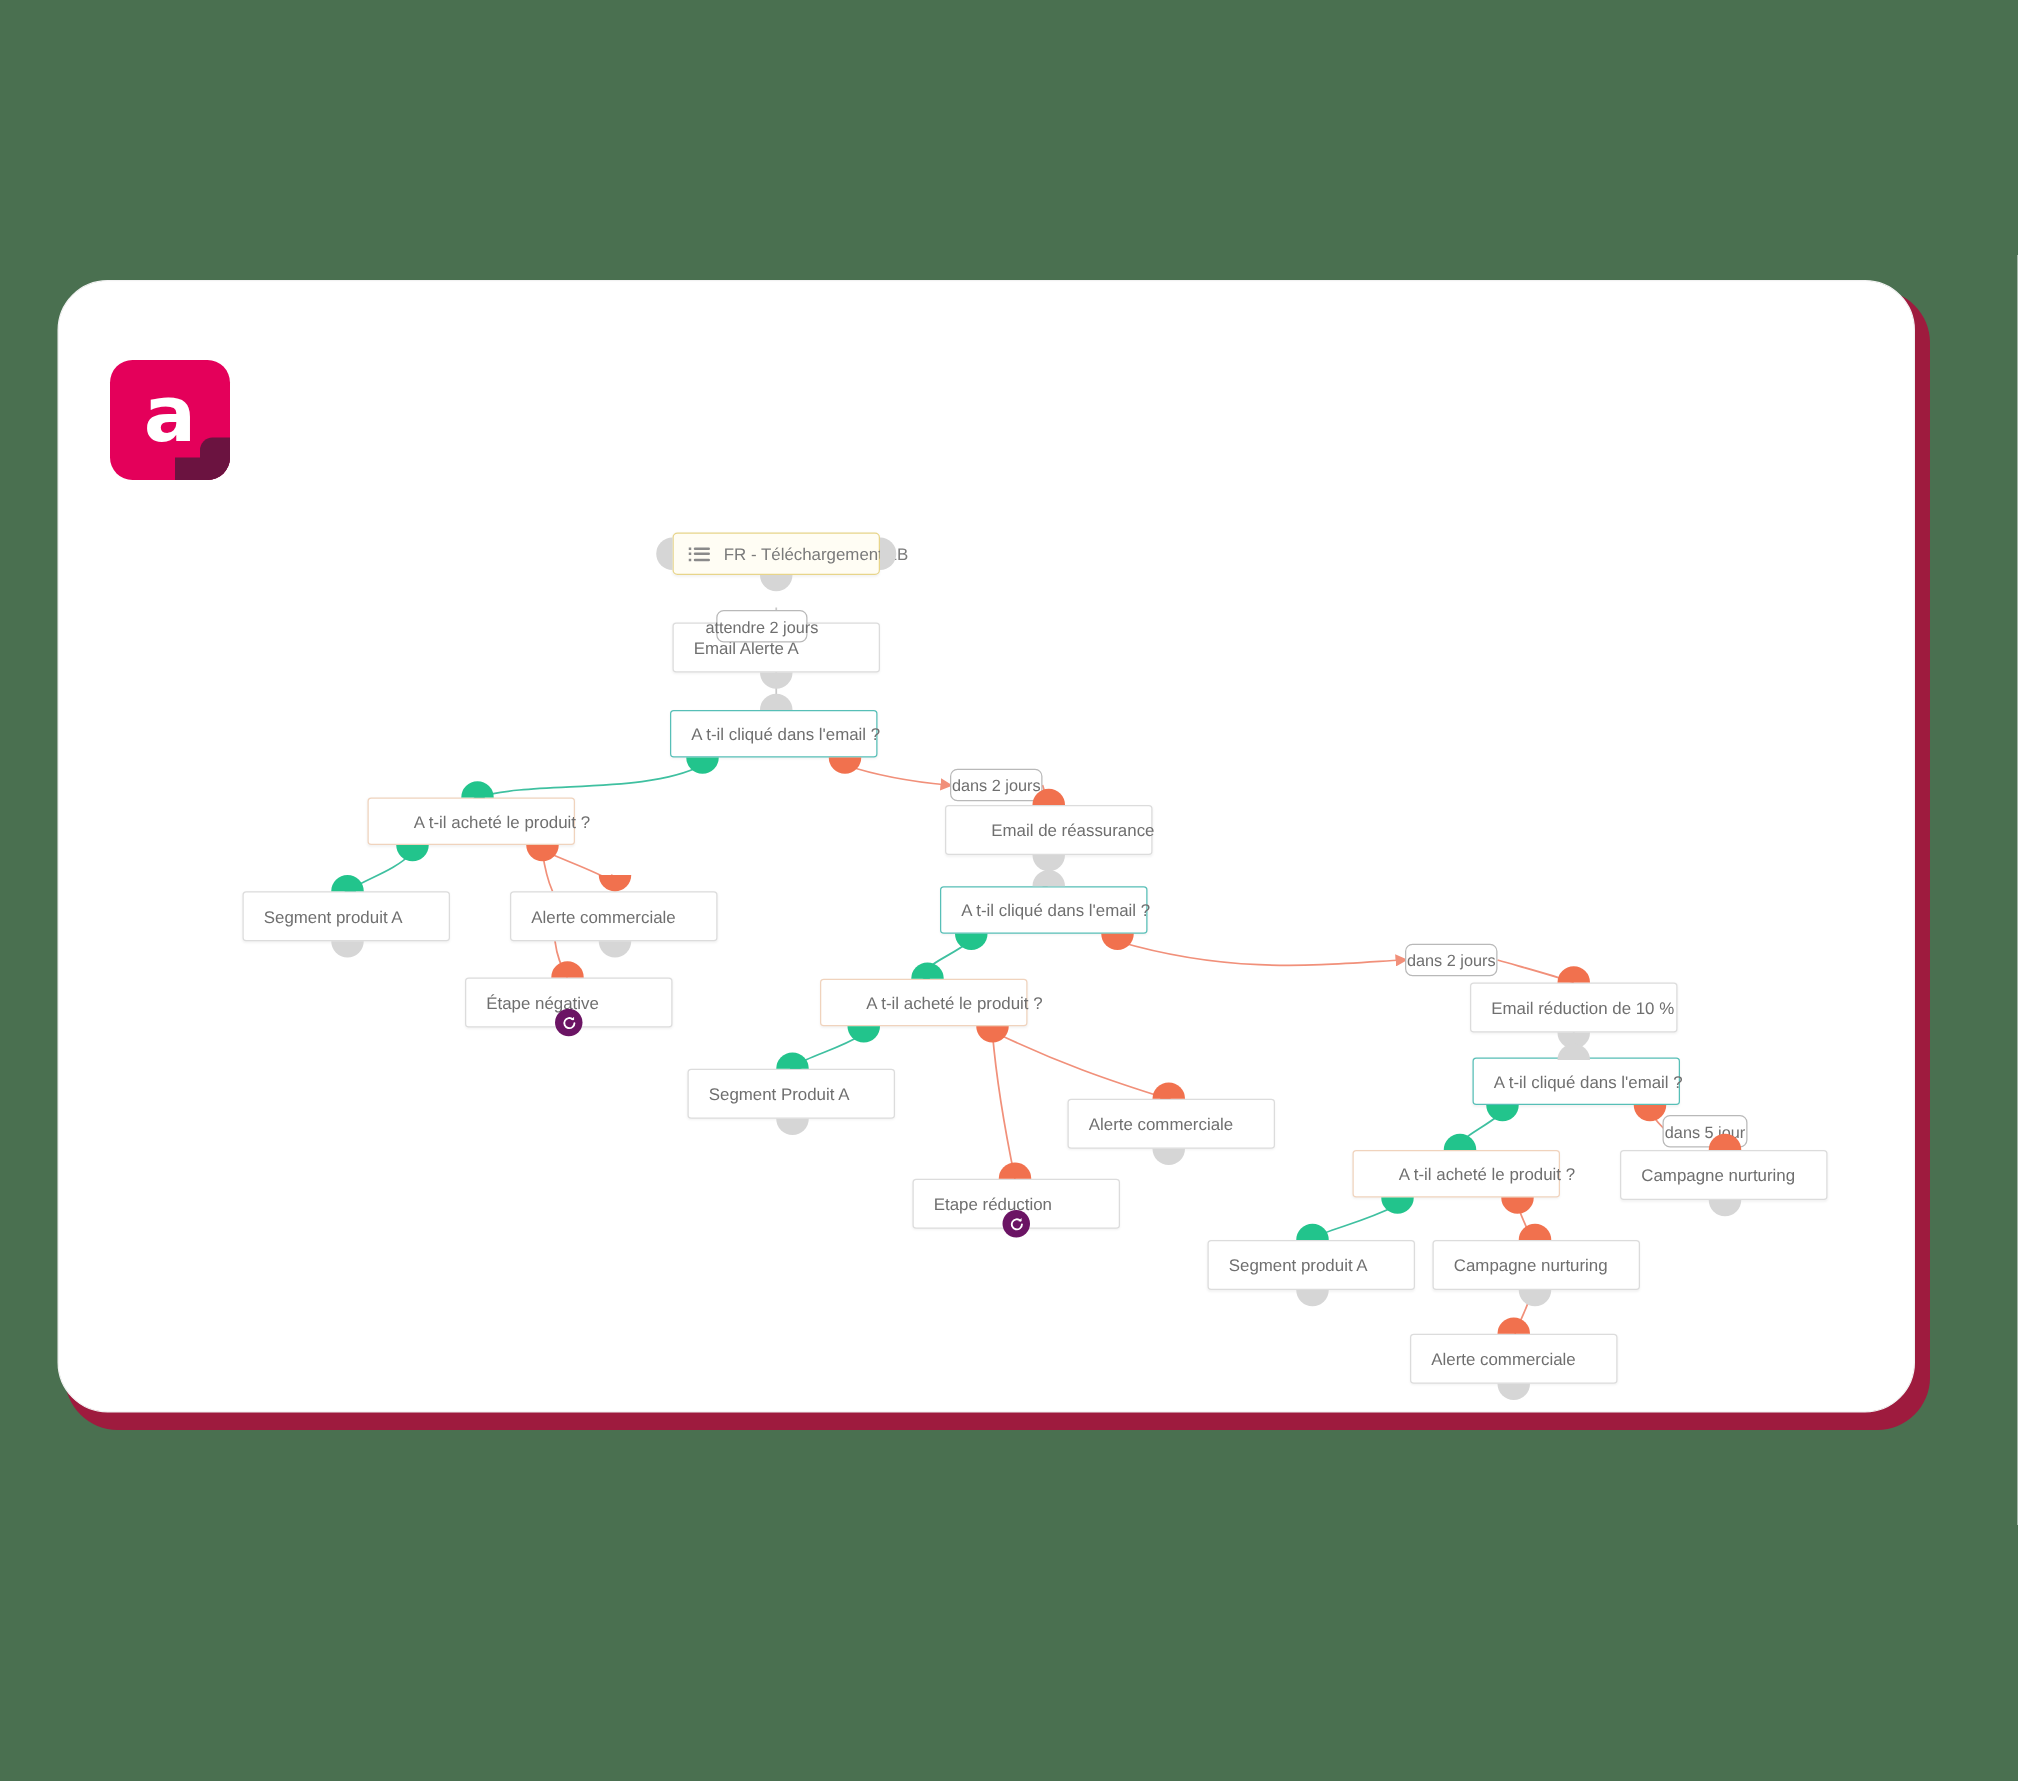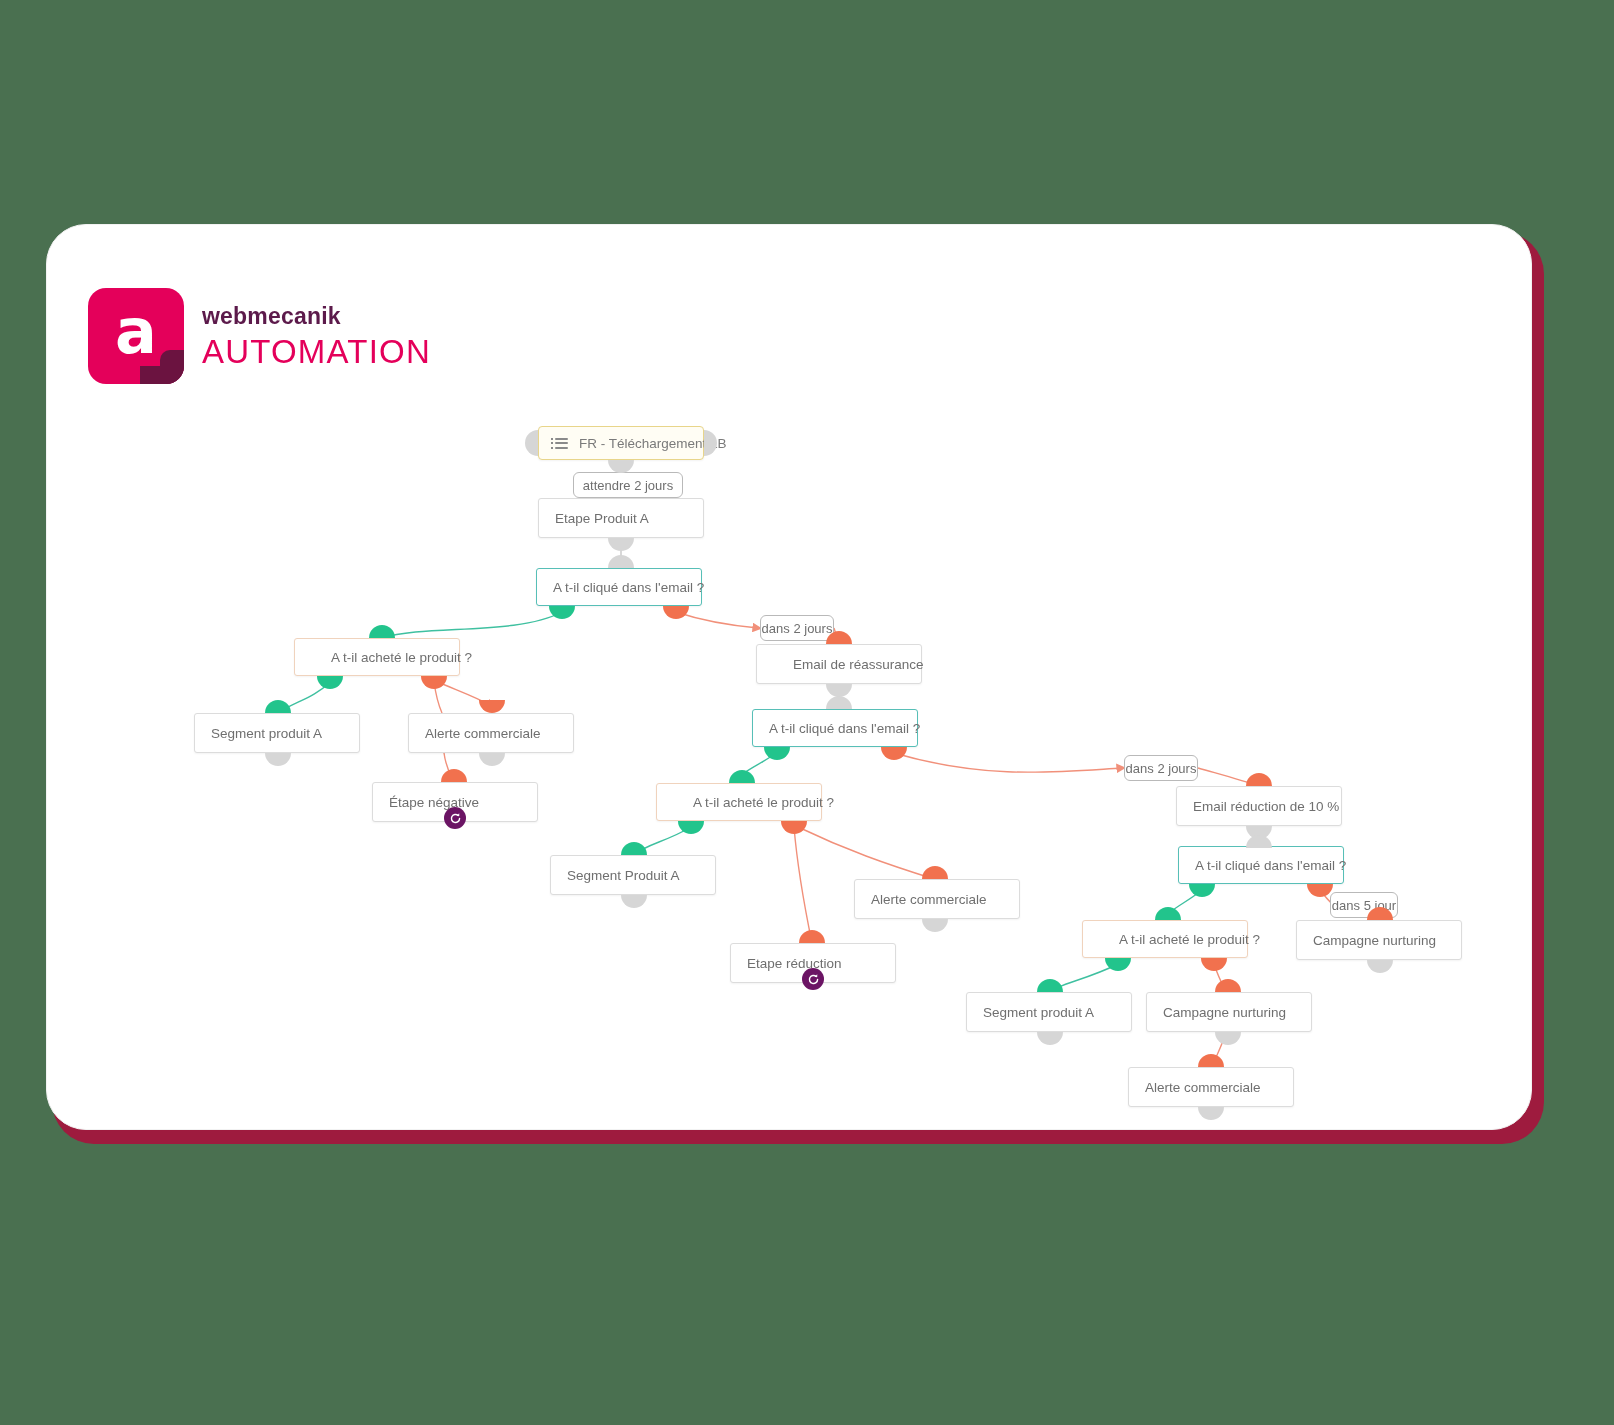--- a/index.html
+++ b/index.html
@@ -94,24 +94,20 @@
 
 <div class="stage">
 
   <div class="card-shadow"></div>
   <div class="card"></div>
 
   <div class="logo">
     <div class="logo-mark">
       <div class="logo-a">a</div>
       <div class="logo-step"></div>
-    </div>
-    <div class="logo-text">
-      <div class="logo-brand">webmecanik</div>
-      <div class="logo-sub">AUTOMATION</div>
     </div>
   </div>
 
   <div class="canvas">
 
     <svg class="edges" viewBox="0 0 1484 904">
       <defs>
         <marker id="ag" markerWidth="7" markerHeight="7" refX="4" refY="3.5" orient="auto">
           <path d="M0,0 L7,3.5 L0,7 z" fill="#3fc0a0"></path>
         </marker>
@@ -178,24 +174,24 @@
           <i></i>
           <i></i>
           <i></i>
         </span>
       <span>FR - Téléchargement LB</span>
     </div>
     <div class="dot side-l" style="left:479px;top:206px;"></div>
     <div class="dot side-r" style="left:658px;top:206px;"></div>
     <div class="dot bottom grey" style="left:562px;top:236px;"></div>
 
-    <div class="pill" style="left:527px;top:248px;width:110px;">attendre 2 jours</div>
+    <div class="pill" style="left:527px;top:264px;width:73px;">attendre 2 jours</div>
 
     <div class="node" style="left:492px;top:274px;width:166px;height:40px;">
-      <span>Etape Produit A</span>
+      <span>Email Alerte A</span>
     </div>
     <div class="dot bottom grey" style="left:562px;top:314px;"></div>
     <div class="dot top grey" style="left:562px;top:331px;"></div>
 
     <div class="node decision" style="left:490px;top:344px;width:166px;height:38px;">
       <span>A t-il cliqué dans l'email ?</span>
     </div>
     <div class="dot bottom green" style="left:503px;top:382px;"></div>
     <div class="dot bottom orange" style="left:617px;top:382px;"></div>
 

